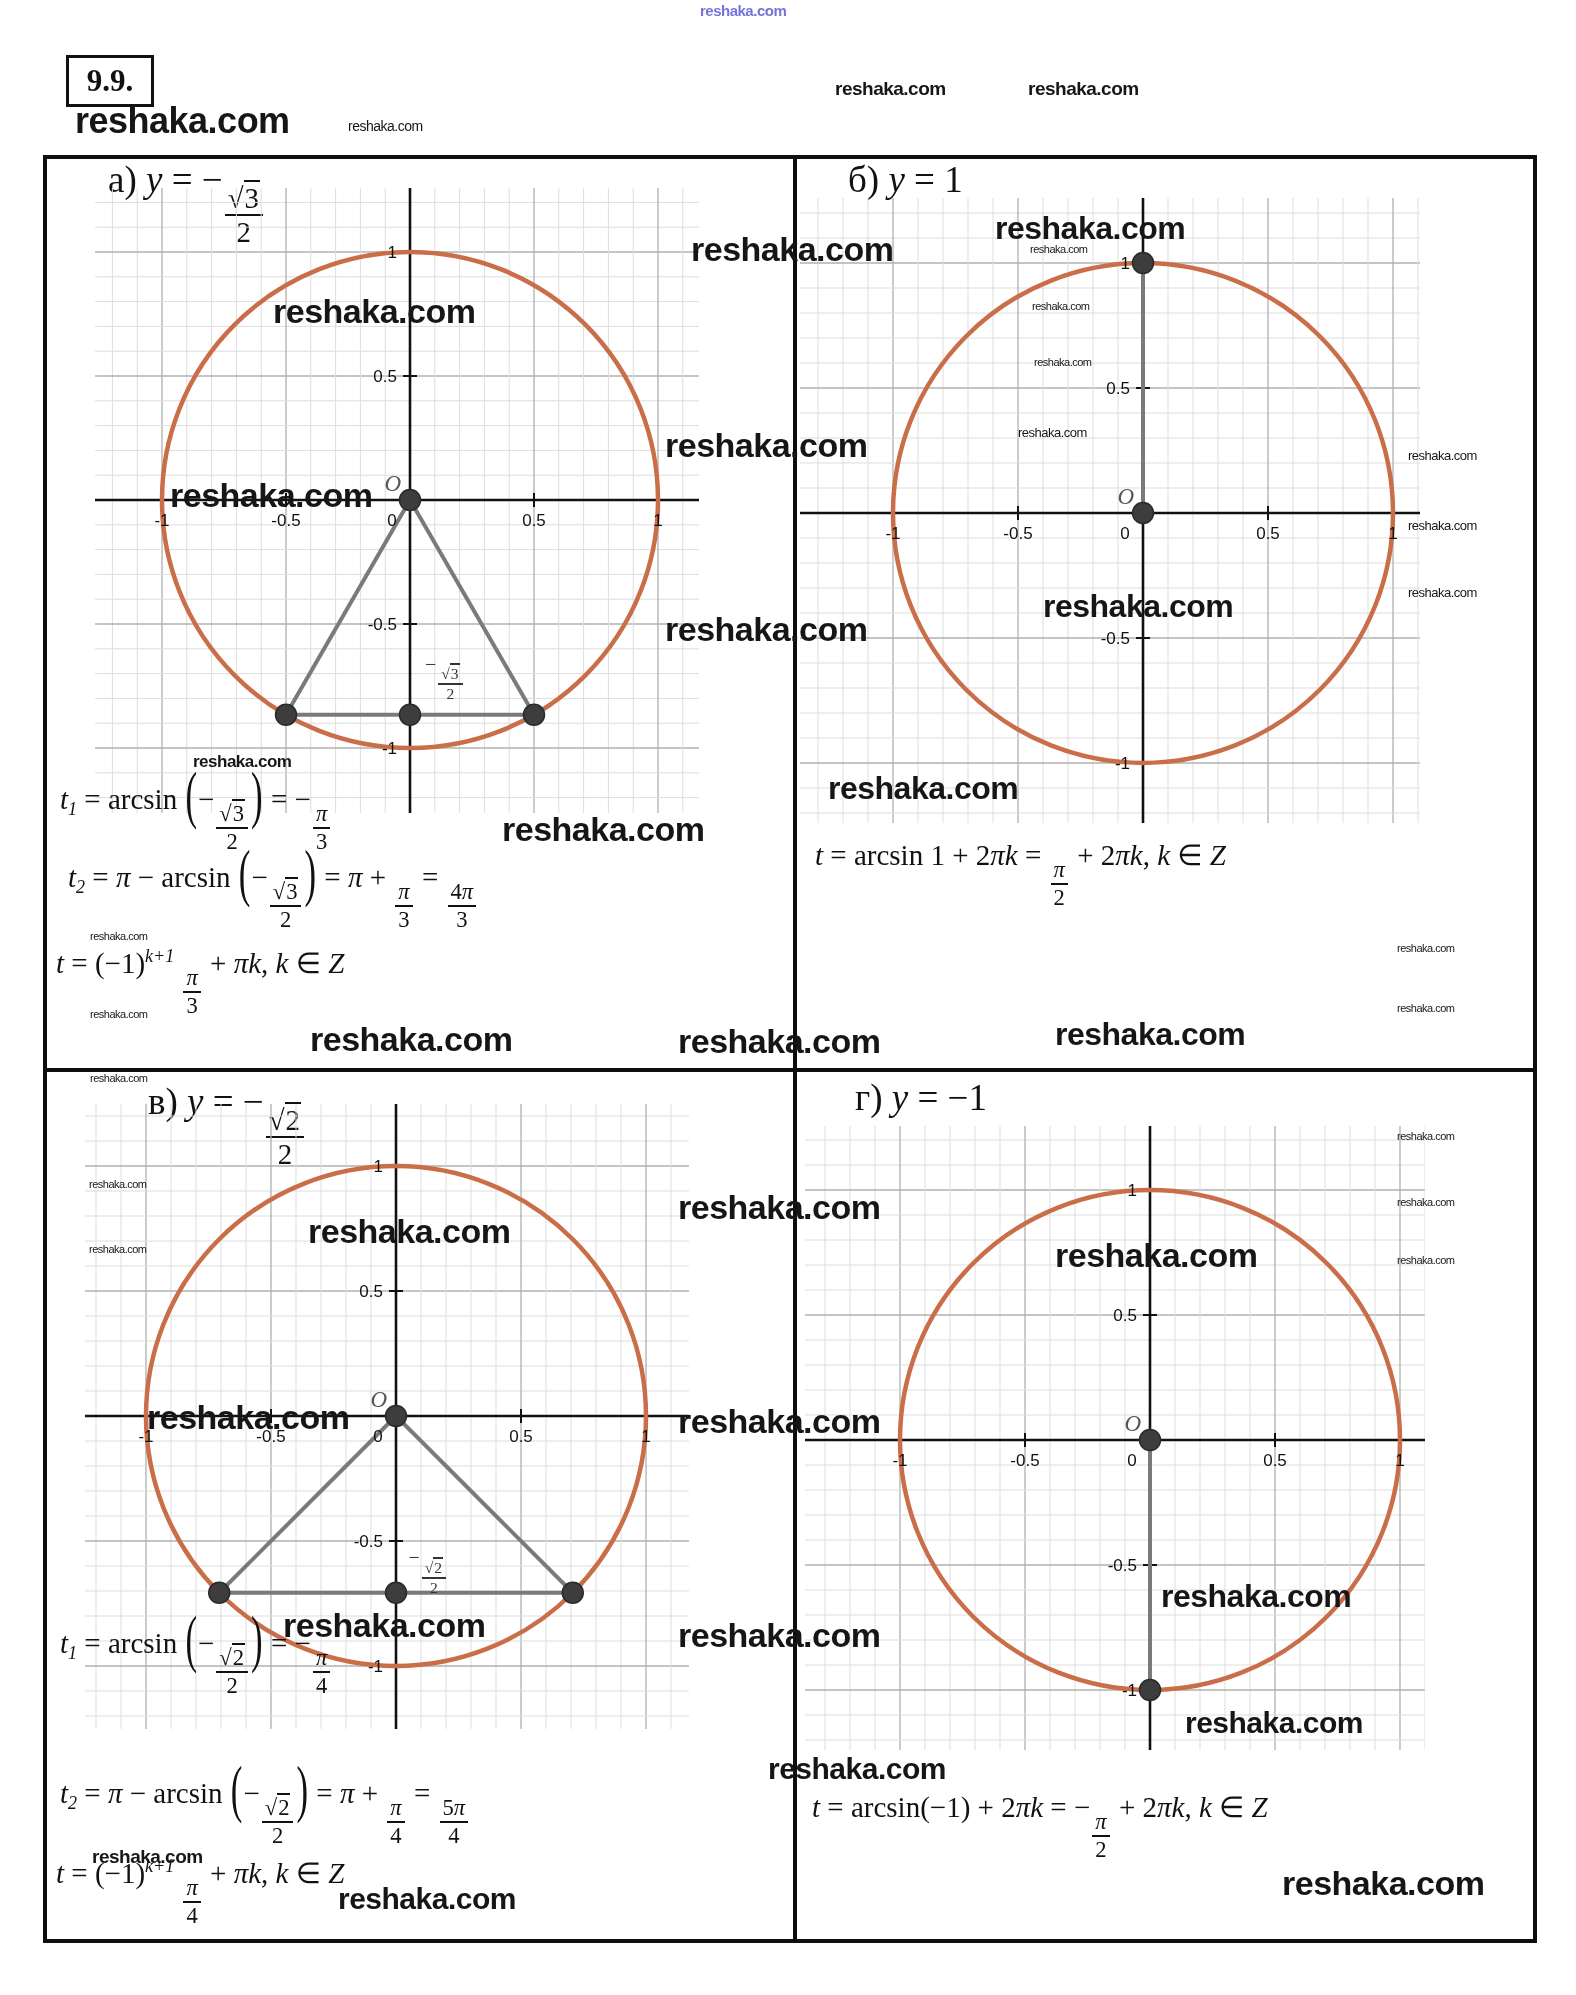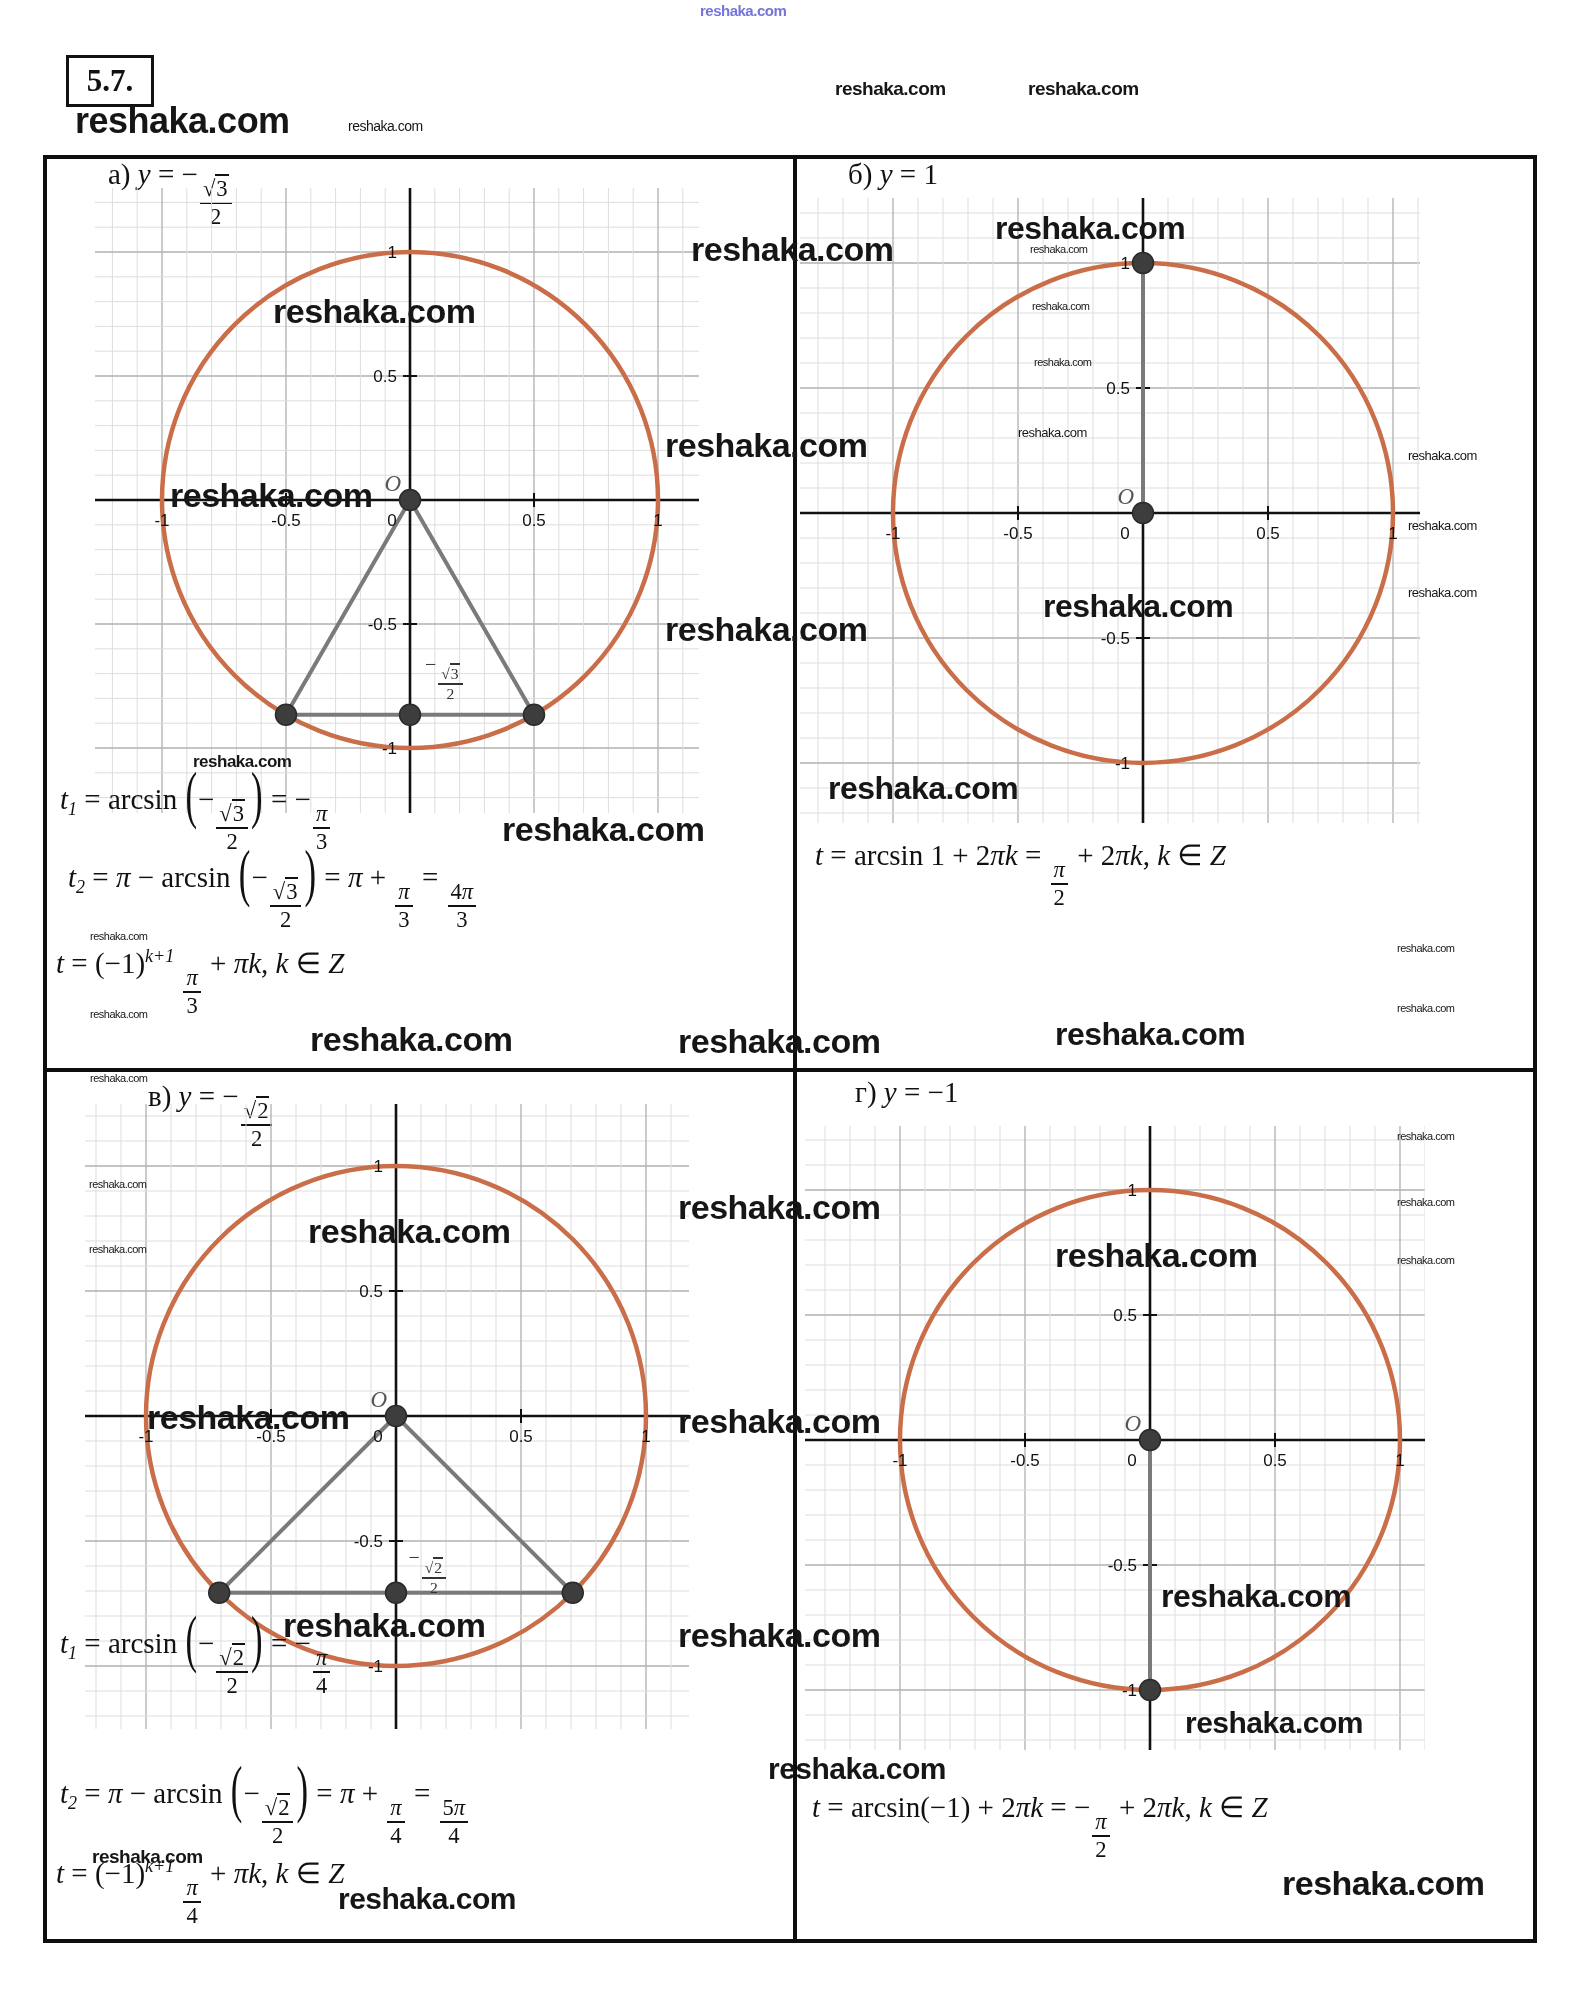--- a/index.html
+++ b/index.html
@@ -20,35 +20,35 @@
   .frac{display:inline-flex;flex-direction:column;align-items:center;vertical-align:-0.55em;
         line-height:1.05;font-size:0.78em;margin:0 2px;}
   .frac .num{border-bottom:2px solid currentColor;padding:0 3px 1px 3px;}
   .frac .den{padding-top:1px;}
   .sqrt{white-space:nowrap;}
   .sqrt .rad{border-top:2px solid currentColor;padding:0 1px;}
   .sub{font-size:0.62em;vertical-align:-0.35em;font-style:italic;}
   .sup{font-size:0.62em;vertical-align:0.6em;font-style:italic;text-align:right;}
   .bp{display:inline-block;transform:scaleY(1.8);transform-origin:center 55%;
       font-size:1.2em;font-weight:400;margin:0 1px;font-style:normal;}
-  .panel-title{position:absolute;font-size:29px;}
+  .panel-title{position:absolute;font-size:37px;}
   .sol{position:absolute;font-size:29px;}
   .vlabel{position:absolute;font-size:20px;color:#333;}
   
   .wm{position:absolute;color:#161616;font-weight:600;letter-spacing:-0.5px;white-space:nowrap;}
   .wm.blue{color:#5b5bd6;font-weight:600;opacity:0.85;}
   svg.fig{position:absolute;}
 </style>
 </head>
 <body>
 
 <div id="page">
 
   <div id="problem-box">
-    <span>5.7.</span>
+    <span>9.9.</span>
   </div>
 
   <div class="frame" style="left:43px;top:155px;width:1486px;height:1780px;"></div>
   <div class="vdiv" style="left:793px;top:155px;width:4px;height:1788px;"></div>
   <div class="hdiv" style="left:43px;top:1068px;width:1494px;height:4px;"></div>
 
   <div class="panel-title math" style="left: 108px; top: 158px;">а) <i>y</i> = −<span class="frac">
         <span class="num"><span class="sqrt">√<span class="rad">3</span></span></span>
         <span class="den">2</span>
       </span></div>

